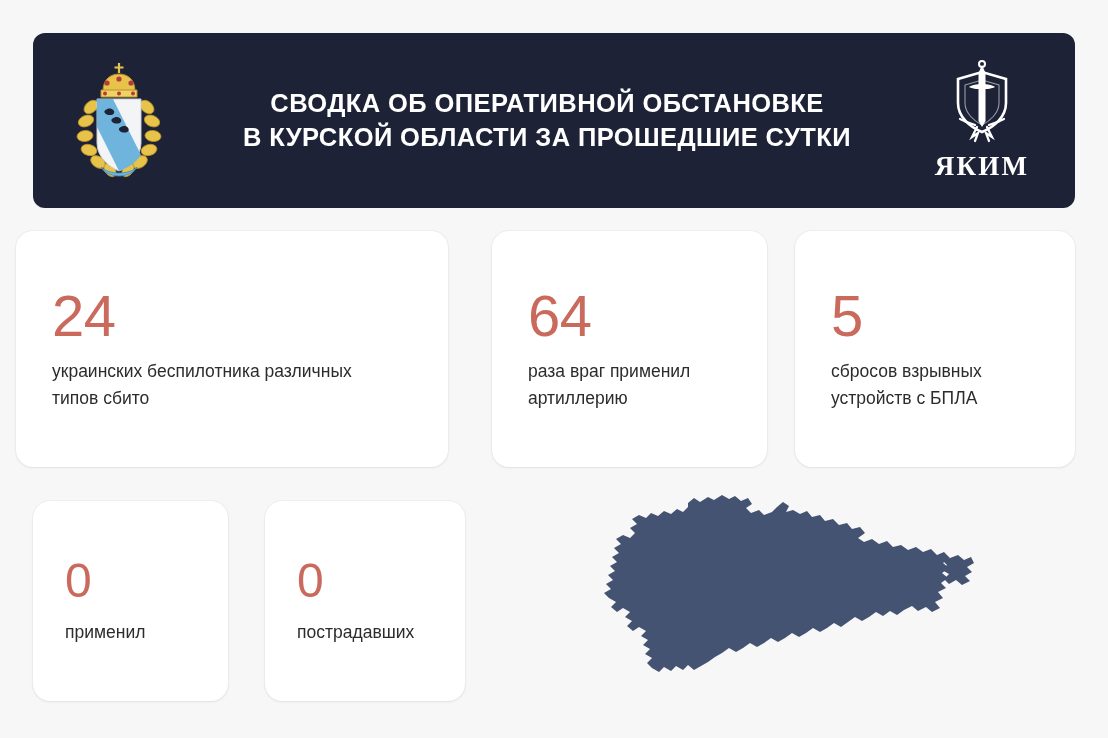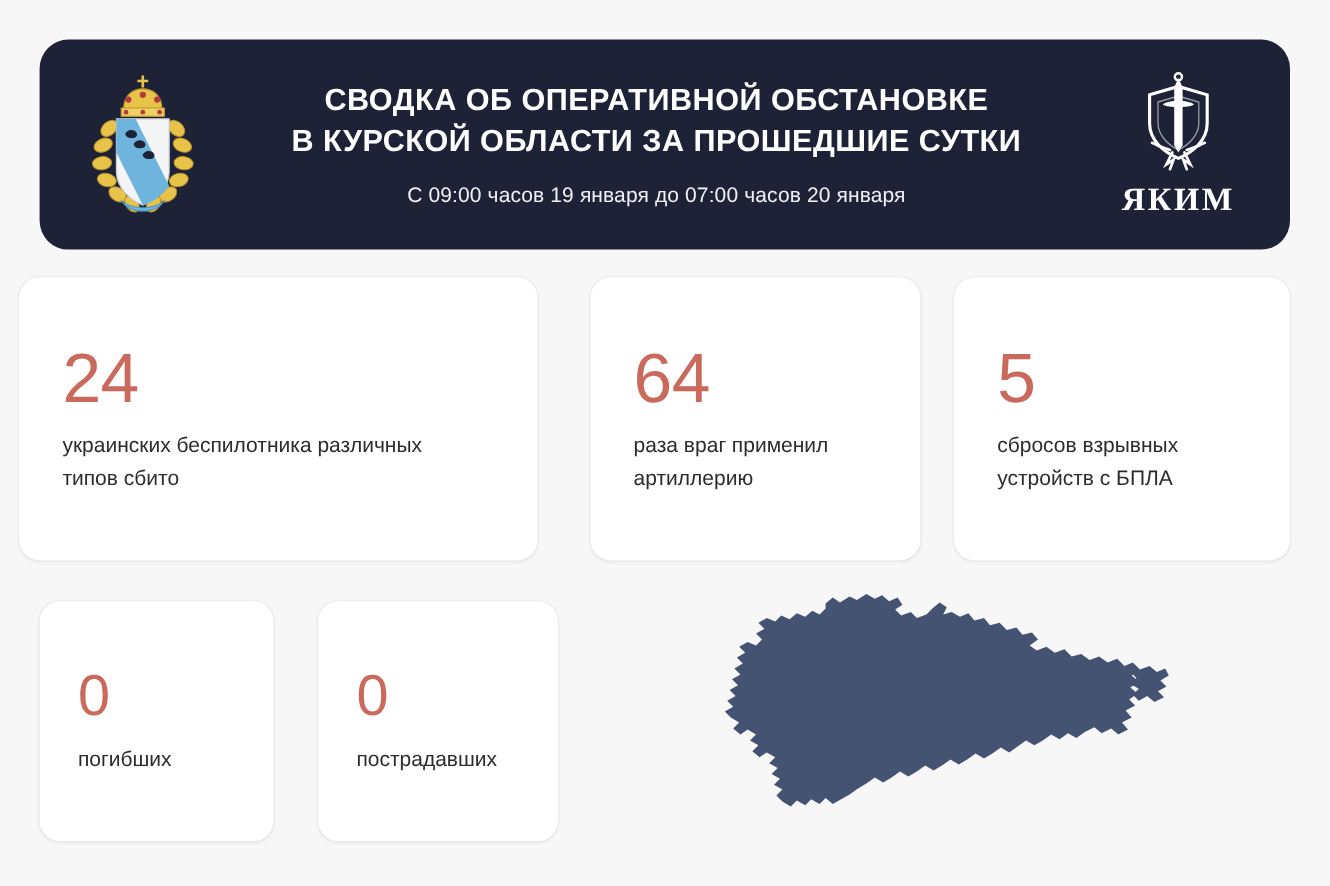--- a/index.html
+++ b/index.html
@@ -17,21 +17,21 @@
   }
 
   
   .header {
     position: absolute;
     left: 33px;
     top: 33px;
     width: 1042px;
     height: 175px;
     background: #1d2236;
-    border-radius: 24px;
+    border-radius: 12px;
     display: flex;
     align-items: center;
     justify-content: space-between;
     padding: 0 34px;
   }
 
   .crest {
     width: 104px;
     height: 128px;
     flex: 0 0 104px;
@@ -188,21 +188,20 @@
       <path d="M45.5 61.5 c2.4-2.2 6-2.2 8 0.3 c1.4 1.8 0.6 3.8-1.2 4.4 c-2.6 0.9-6.4 0.2-7.6-2 c-0.6-1.1-0.2-2 0.8-2.7Z"></path>
       <path d="M53 70.5 c2.4-2.2 6-2.2 8 0.3 c1.4 1.8 0.6 3.8-1.2 4.4 c-2.6 0.9-6.4 0.2-7.6-2 c-0.6-1.1-0.2-2 0.8-2.7Z"></path>
     </g>
 
     <path d="M34 110 C42 118, 62 118, 70 110 C64 122, 40 122, 34 110Z" fill="#6fb4dd" stroke="#3f8cba" stroke-width="0.8"></path>
   </svg>
 
   <div class="header-center">
     <div class="header-title">СВОДКА ОБ ОПЕРАТИВНОЙ ОБСТАНОВКЕ
 В КУРСКОЙ ОБЛАСТИ ЗА ПРОШЕДШИЕ СУТКИ</div>
-    <div class="header-subtitle">С 09:00 часов 19 января до 07:00 часов 20 января</div>
   </div>
 
   <div class="brand">
     <svg class="brand-mark" viewBox="0 0 76 84" aria-hidden="true">
 
       <path d="M14 20 L38 13 L62 20 L62 44 C62 58, 50 68, 38 73 C26 68, 14 58, 14 44 Z" fill="none" stroke="#ffffff" stroke-width="2.6"></path>
 
       <path d="M21 26 L38 21 L55 26 L55 44 C55 54, 46 62, 38 66 C30 62, 21 54, 21 44 Z" fill="none" stroke="#ffffff" stroke-width="1.1" opacity="0.55"></path>
 
       <path d="M38 6 L41.5 14 L41.5 62 L38 68 L34.5 62 L34.5 14 Z" fill="#ffffff"></path>
@@ -242,21 +241,21 @@
   <div class="card-inner">
     <div class="stat-number">5</div>
     <div class="stat-label">сбросов взрывных
 устройств с БПЛА</div>
   </div>
 </div>
 
 <div class="card" id="card-killed">
   <div class="card-inner">
     <div class="stat-number">0</div>
-    <div class="stat-label">погибших</div>
+    <div class="stat-label">применил</div>
   </div>
 </div>
 
 <div class="card" id="card-injured">
   <div class="card-inner">
     <div class="stat-number">0</div>
     <div class="stat-label">пострадавших</div>
   </div>
 </div>
 

